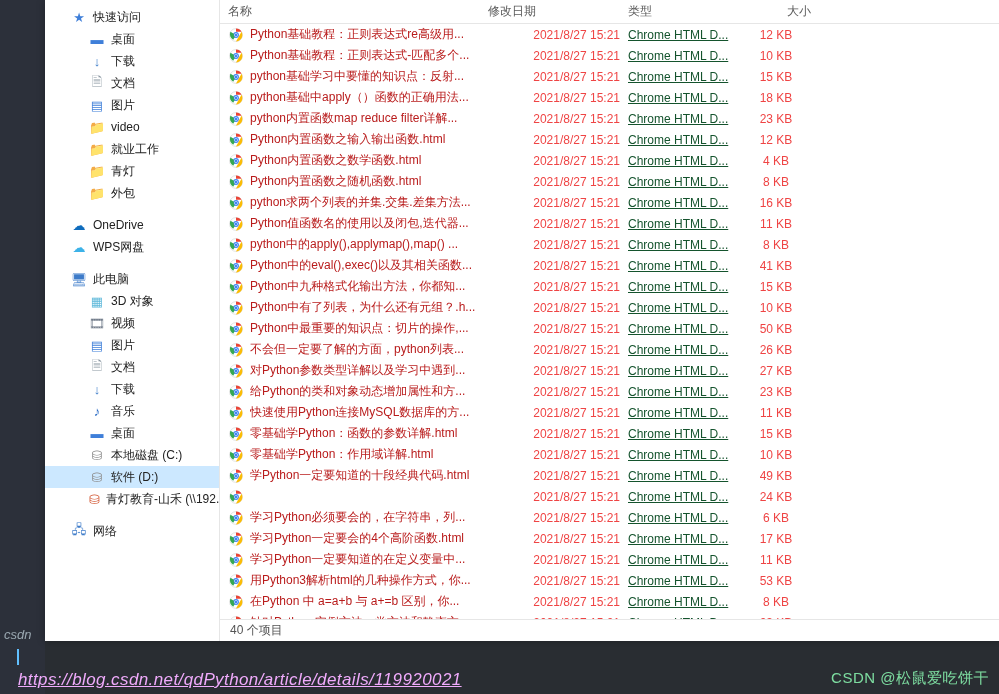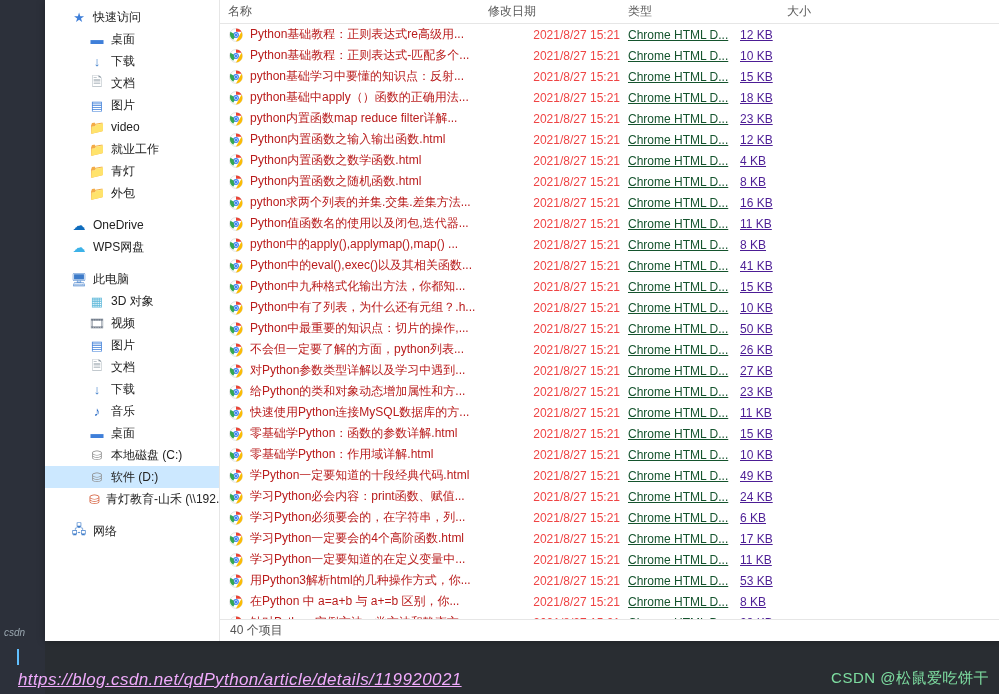--- a/index.html
+++ b/index.html
@@ -119,21 +119,21 @@
     display: flex;
     height: 21px;
     align-items: center;
     font-size: 12px;
     cursor: default;
   }
   .file-row .cell { overflow: hidden; text-overflow: ellipsis; white-space: nowrap; }
   .cell-name { width: 260px; display: flex; align-items: center; padding-left: 8px; }
   .cell-date { width: 140px; color: #ef4444; padding-left: 8px; text-align: right; }
   .cell-type { width: 120px; color: #14532d; padding-left: 8px; text-decoration: underline; }
-  .cell-size { width: 80px; color: #4c1d95; text-align: left; padding-right: 8px; text-decoration: underline; }
+  .cell-size { width: 80px; color: #ef4444; text-align: center; padding-right: 8px; }
   .file-icon {
     width: 16px; height: 16px;
     margin-right: 6px;
     display: inline-flex;
     align-items: center;
     justify-content: center;
     flex-shrink: 0;
   }
   .chrome-svg { width: 14px; height: 14px; }
   .file-name-text {
@@ -160,21 +160,21 @@
     font-style: italic;
     text-decoration: underline;
     font-size: 17px;
     letter-spacing: 0.4px;
   }
   .bottom-csdn-tag {
     position: absolute;
     left: 4px;
     top: 627px;
     color: #9aa7b0;
-    font-size: 10px;
+    font-size: 13px;
     font-style: italic;
   }
   .watermark {
     position: absolute;
     right: 10px;
     bottom: 6px;
     color: #86efac;
     font-size: 15px;
     font-family: "Microsoft YaHei", sans-serif;
     opacity: 0.9;
@@ -756,21 +756,20 @@
                     <circle cx="12" cy="12" r="11" fill="#fff" stroke="#d0d0d0" stroke-width="1"></circle>
                     <circle cx="12" cy="12" r="5" fill="#4285f4"></circle>
                     <path d="M12 1a11 11 0 0 1 9.5 5.5H12V1z" fill="#ea4335"></path>
                     <path d="M2.5 6.5 12 12l-4.8 8.3A11 11 0 0 1 2.5 6.5z" fill="#34a853"></path>
                     <path d="M21.5 6.5A11 11 0 0 1 12 23l4.8-8.3 4.7-8.2z" fill="#fbbc05"></path>
                     <circle cx="12" cy="12" r="4" fill="#4285f4"></circle>
                     <circle cx="12" cy="12" r="3" fill="#fff"></circle>
                     <circle cx="12" cy="12" r="2.2" fill="#4285f4"></circle>
                   </svg>
                 </span>
-                <span class="file-name-text">学习Python必会内容：print函数、赋值...</span>
               </div>
               <div class="cell cell-date">2021/8/27 15:21</div>
               <div class="cell cell-type">Chrome HTML D...</div>
               <div class="cell cell-size">24 KB</div>
             </div>
             <div class="file-row">
               <div class="cell cell-name">
                 <span class="file-icon">
                   <svg class="chrome-svg" viewBox="0 0 24 24">
                     <circle cx="12" cy="12" r="11" fill="#fff" stroke="#d0d0d0" stroke-width="1"></circle>

